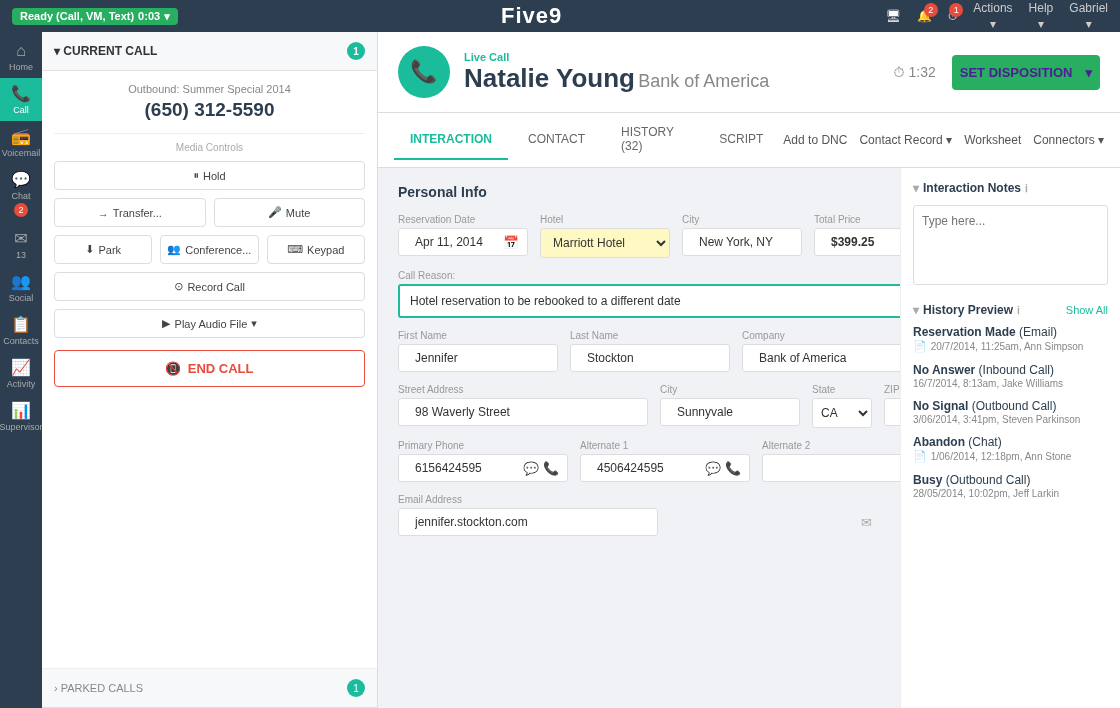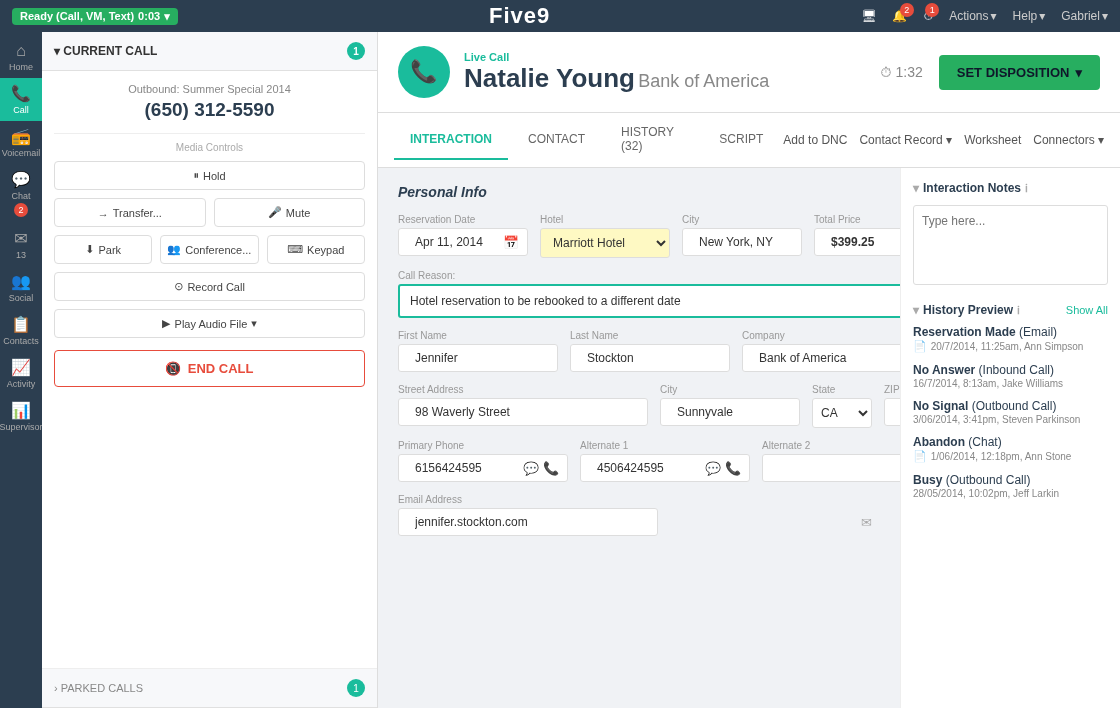--- a/index.html
+++ b/index.html
@@ -16,21 +16,21 @@
       padding: 2px 8px; font-size: 11px; font-weight: bold; display: flex; align-items: center; gap: 4px;
     }
     .topbar-center { font-size: 22px; font-weight: bold; color: #fff; letter-spacing: 1px; }
     .topbar-right { display: flex; align-items: center; gap: 16px; font-size: 12px; }
     .topbar-icon { position: relative; cursor: pointer; }
     .badge-red {
       position: absolute; top: -6px; right: -6px;
       background: #e74c3c; color: #fff; border-radius: 50%;
       width: 14px; height: 14px; font-size: 9px; display: flex; align-items: center; justify-content: center;
     }
-    .topbar-btn { color: #ccc; cursor: pointer; font-size: 12px; display: flex; align-items: center; gap: 2px; }
+    .topbar-btn { color: #ccc; cursor: pointer; font-size: 12px; display: flex; align-items: center; gap: 2px; flex-direction: column; }
 
     
     .layout { display: flex; height: calc(708px - 32px); }
 
     
     .leftnav {
       width: 42px; background: #2c3e50; display: flex; flex-direction: column; align-items: center;
       padding-top: 4px; color: #aaa; flex-shrink: 0;
     }
     .nav-item {
@@ -101,43 +101,43 @@
     .phone-circle {
       width: 52px; height: 52px; border-radius: 50%; background: #1abc9c;
       display: flex; align-items: center; justify-content: center; color: #fff; font-size: 22px;
     }
     .call-info .live-call-label { color: #1abc9c; font-size: 11px; font-weight: bold; }
     .call-info .caller-name { font-size: 26px; font-weight: bold; color: #2c3e50; }
     .call-info .company-name { font-size: 18px; color: #888; }
     .call-header-right { display: flex; align-items: center; gap: 16px; }
     .call-timer { color: #888; font-size: 14px; display: flex; align-items: center; gap: 4px; }
     .set-disp-btn {
-      background: #27ae60; color: #0f172a; border: none; border-radius: 4px;
-      padding: 10px 18px; font-size: 13px; font-weight: bold; cursor: pointer;
-      display: flex; align-items: center; gap: 6px;
+      background: #27ae60; color: #4c1d95; border: none; border-radius: 4px;
+      padding: 10px 8px; font-size: 13px; font-weight: bold; cursor: pointer;
+      display: flex; align-items: center; gap: 13px;
     }
 
     
     .tabs-bar {
       background: #fff; border-bottom: 1px solid #ddd;
       display: flex; align-items: center; padding: 0 16px; gap: 0;
     }
     .tab {
       padding: 12px 16px; font-size: 12px; color: #666; cursor: pointer;
       border-bottom: 2px solid transparent; margin-right: 4px;
     }
     .tab.active { color: #1abc9c; border-bottom: 2px solid #1abc9c; font-weight: bold; }
     .tab-actions { margin-left: auto; display: flex; align-items: center; gap: 12px; color: #555; font-size: 12px; }
     .tab-action-link { cursor: pointer; color: #555; white-space: nowrap; }
     .tab-action-link.with-arrow::after { content: " ▾"; }
 
     
     .content-area { display: flex; flex: 1; overflow: hidden; }
     .form-area { flex: 1; padding: 16px 20px; overflow-y: auto; }
-    .section-title { font-size: 14px; color: #2c3e50; font-weight: bold; margin-bottom: 14px; font-style: italic; }
+    .section-title { font-size: 14px; color: #2c3e50; font-weight: bold; margin-bottom: 14px; }
 
     .form-row { display: flex; gap: 12px; margin-bottom: 12px; }
     .form-group { display: flex; flex-direction: column; gap: 3px; }
     .form-label { font-size: 10px; color: #999; }
     .form-input {
       border: 1px solid #ddd; border-radius: 3px; padding: 6px 16px;
       font-size: 12px; color: #333; background: #fff;
     }
     .form-input-icon { position: relative; }
     .form-input-icon .form-input { padding-right: 28px; }

